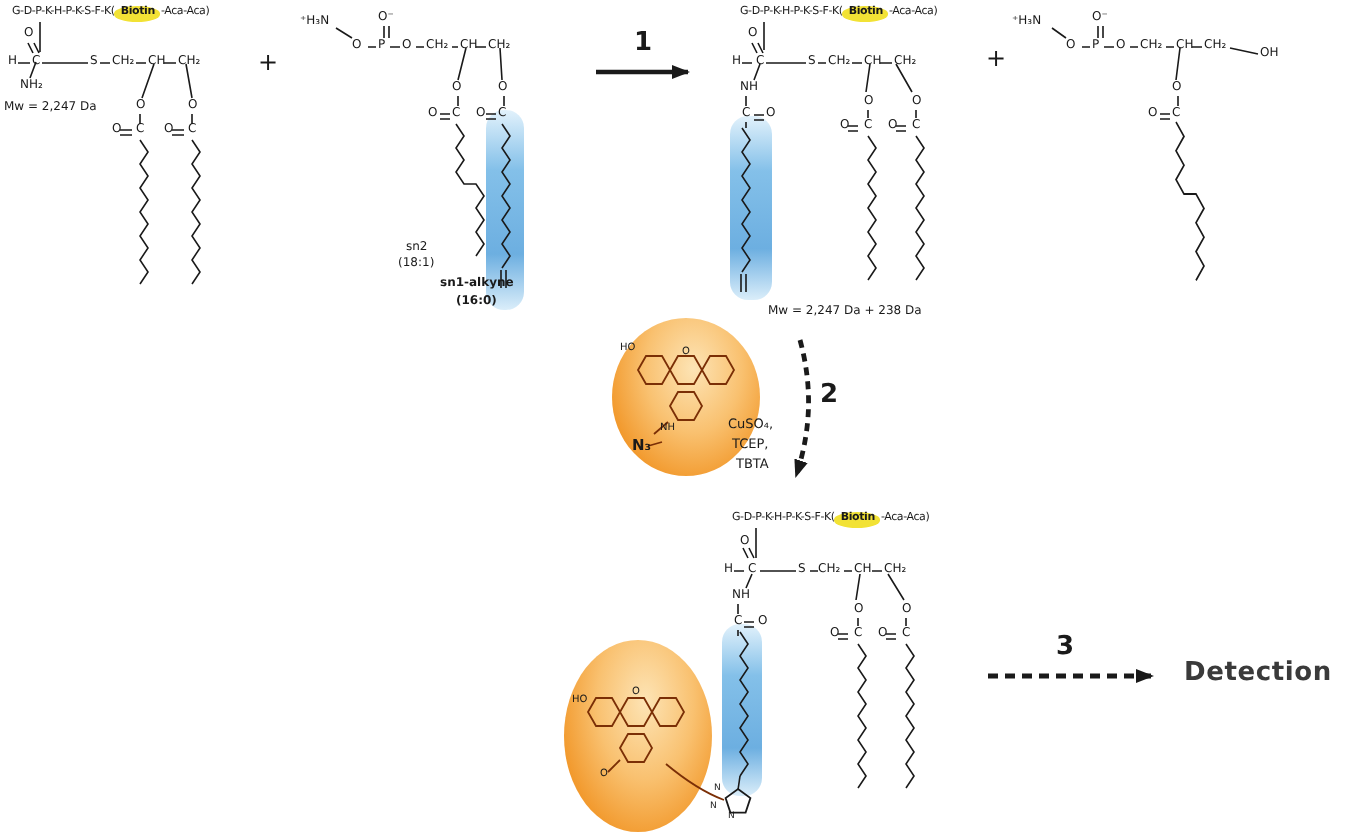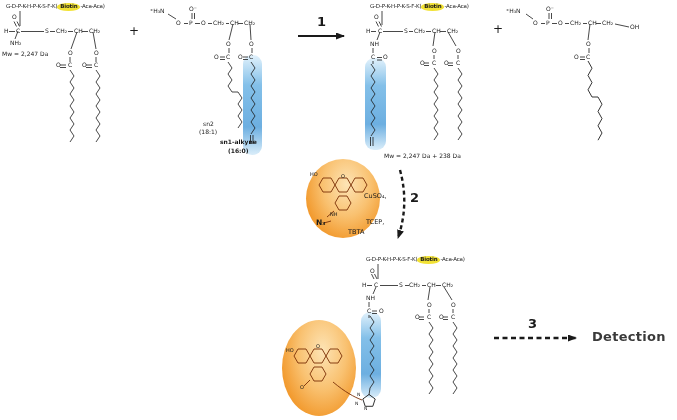--- a/index.html
+++ b/index.html
@@ -250,18 +250,18 @@
 
   <span class="plus" style="left:129px;top:24px">+</span>
   <span class="plus" style="left:493px;top:22px">+</span>
 
   <span class="step" style="left:317px;top:14px">1</span>
   <span class="step" style="left:410px;top:190px">2</span>
   <span class="step" style="left:528px;top:316px">3</span>
 
   <span class="atom" style="left:316px;top:219px;font-weight:bold;font-size:7.5px">N₃</span>
 
-  <span class="reag" style="left:364px;top:192px">CuSO₄,</span>
+  <span class="reag" style="left:364px;top:208px">CuSO₄,</span>
   <span class="reag" style="left:366px;top:218px">TCEP,</span>
-  <span class="reag" style="left:348px;top:228px">TBTA</span>
+  <span class="reag" style="left:368px;top:228px">TBTA</span>
 
   <span class="detect" style="left:592px;top:329px">Detection</span>
 </div>
 
 </body></html>

